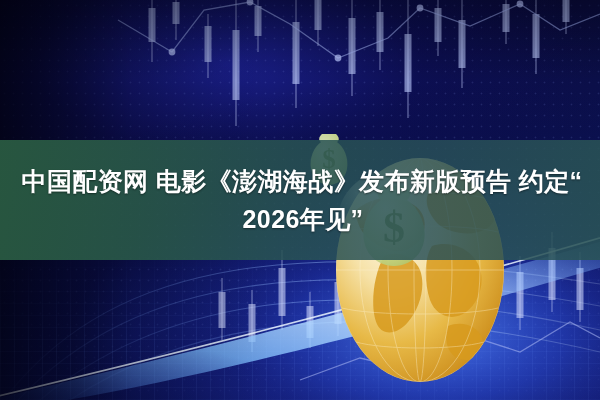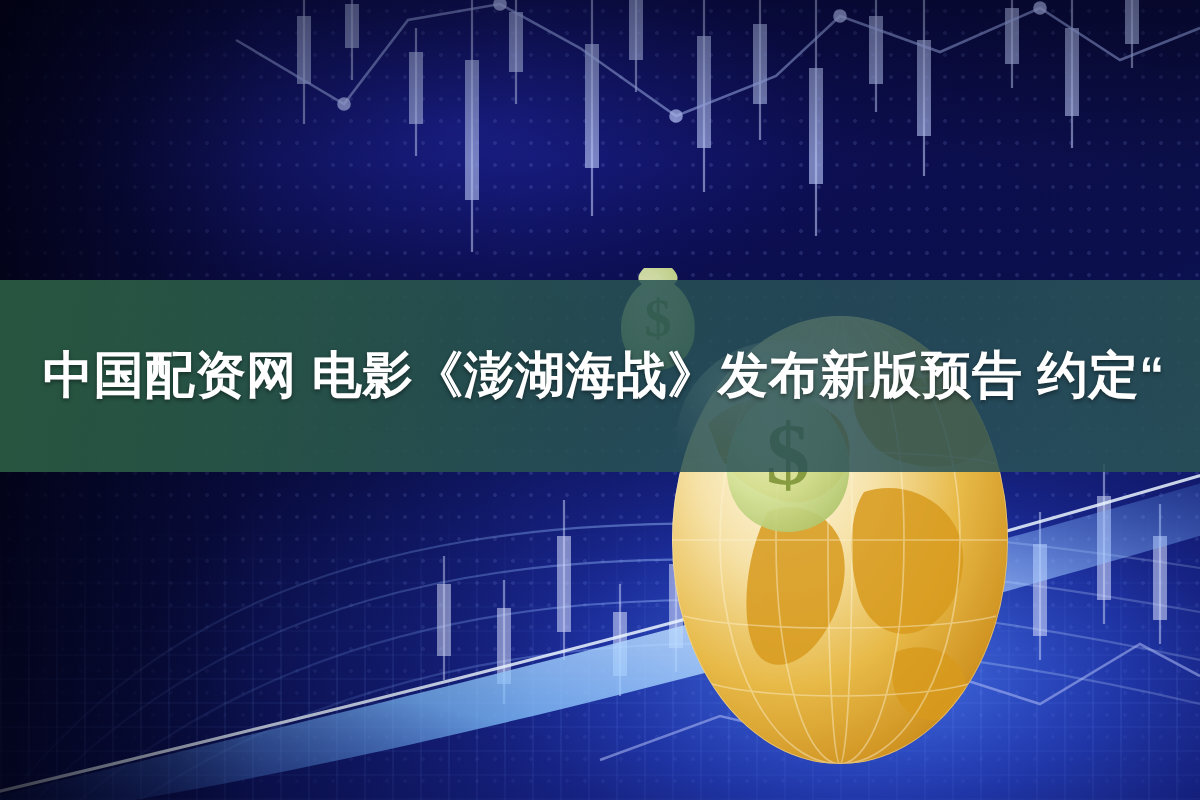--- a/index.html
+++ b/index.html
@@ -69,21 +69,21 @@
   .moneybag { position: absolute; }
   #moneybag-1 { left: 305px; top: 128px;  width: 48px;  height: 60px; }
   #moneybag-2 { left: 355px; top: 178px;  width: 78px;  height: 92px; }
 
   
   #caption-band {
     position: absolute;
     left: 0;
     top: 140px;
     width: 600px;
-    height: 96px;
+    height: 120px;
     background: linear-gradient(100deg,
         rgba(42,92,66,0.93) 0%,
         rgba(41,88,72,0.90) 24%,
         rgba(40,83,82,0.86) 48%,
         rgba(40,80,88,0.84) 70%,
         rgba(41,83,85,0.88) 100%);
     display: flex;
     flex-direction: column;
     align-items: center;
     justify-content: center;
@@ -299,15 +299,16 @@
           <stop offset="100%" stop-color="#aec46a"></stop>
         </radialGradient>
       </defs>
       <path d="M27,8 C22,13 21,18 26,22 C14,30 6,47 9,63 C12,80 26,88 39,88 C52,88 66,80 69,63 C72,47 64,30 52,22 C57,18 56,13 51,8 Z" fill="url(#bagGrad2)" opacity="0.92"></path>
       <text x="39" y="64" text-anchor="middle" font-family="Liberation Serif, serif" font-size="44" font-weight="700" fill="#7d9235" opacity="0.88">$</text>
     </svg>
   </div>
 
   <div id="caption-band">
     <div class="caption-line" id="caption-line-1">中国配资网 电影《澎湖海战》发布新版预告 约定“</div>
+    <div class="caption-line" id="caption-line-2">2026年见”</div>
   </div>
 
 </div>
 
 </body></html>

